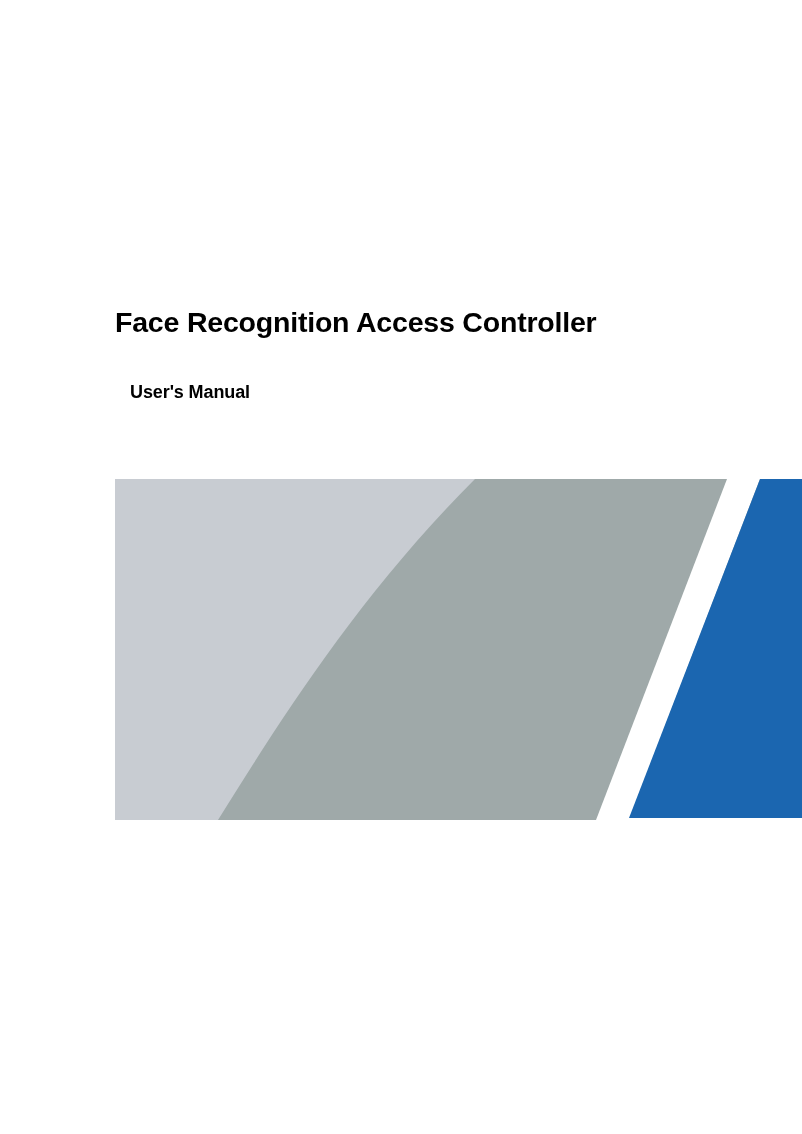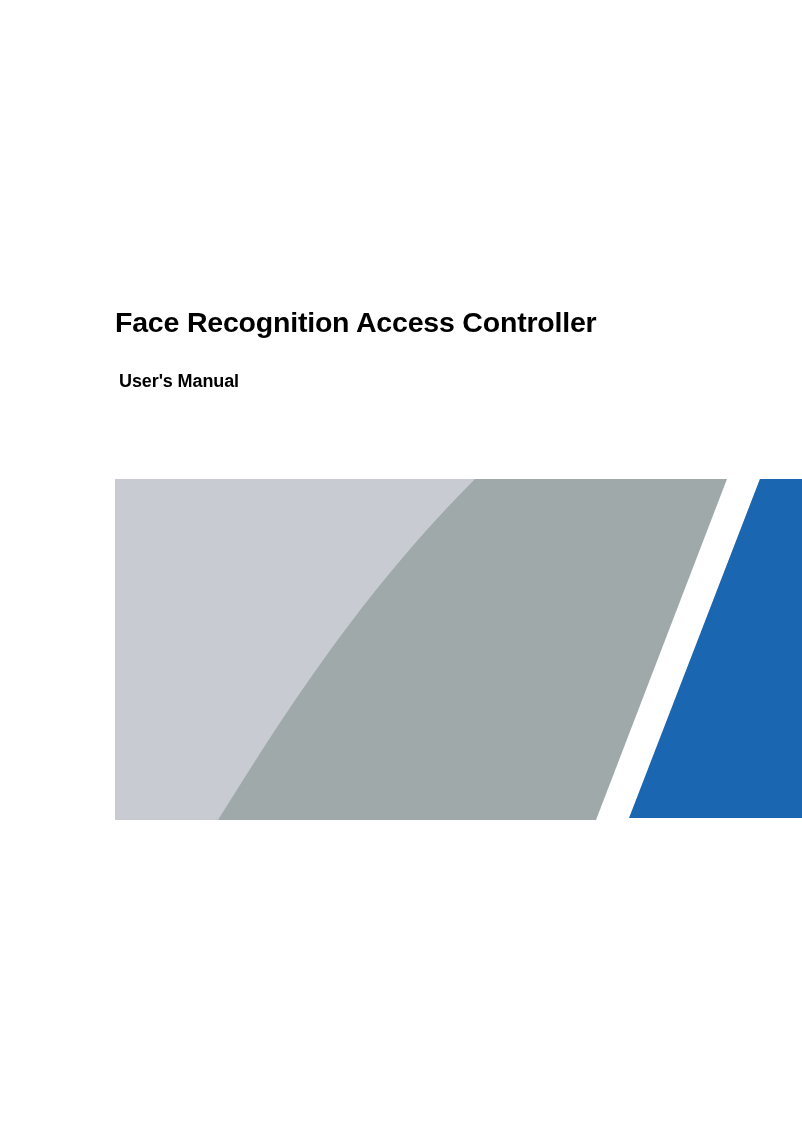--- a/index.html
+++ b/index.html
@@ -38,21 +38,21 @@
     font-family: "Liberation Sans", sans-serif;
     font-size: 28.5px;
     font-weight: 700;
     line-height: 1.24;
     letter-spacing: -0.2px;
     color: #000000;
     white-space: nowrap;
   }
 
   .doc-subtitle {
-    margin: 4px;
+    margin: 15px;
     padding-top: 26px;
     font-family: "Liberation Sans", sans-serif;
     font-size: 18px;
     font-weight: 700;
     line-height: 1.24;
     letter-spacing: -0.1px;
     color: #000000;
     white-space: nowrap;
   }
 

